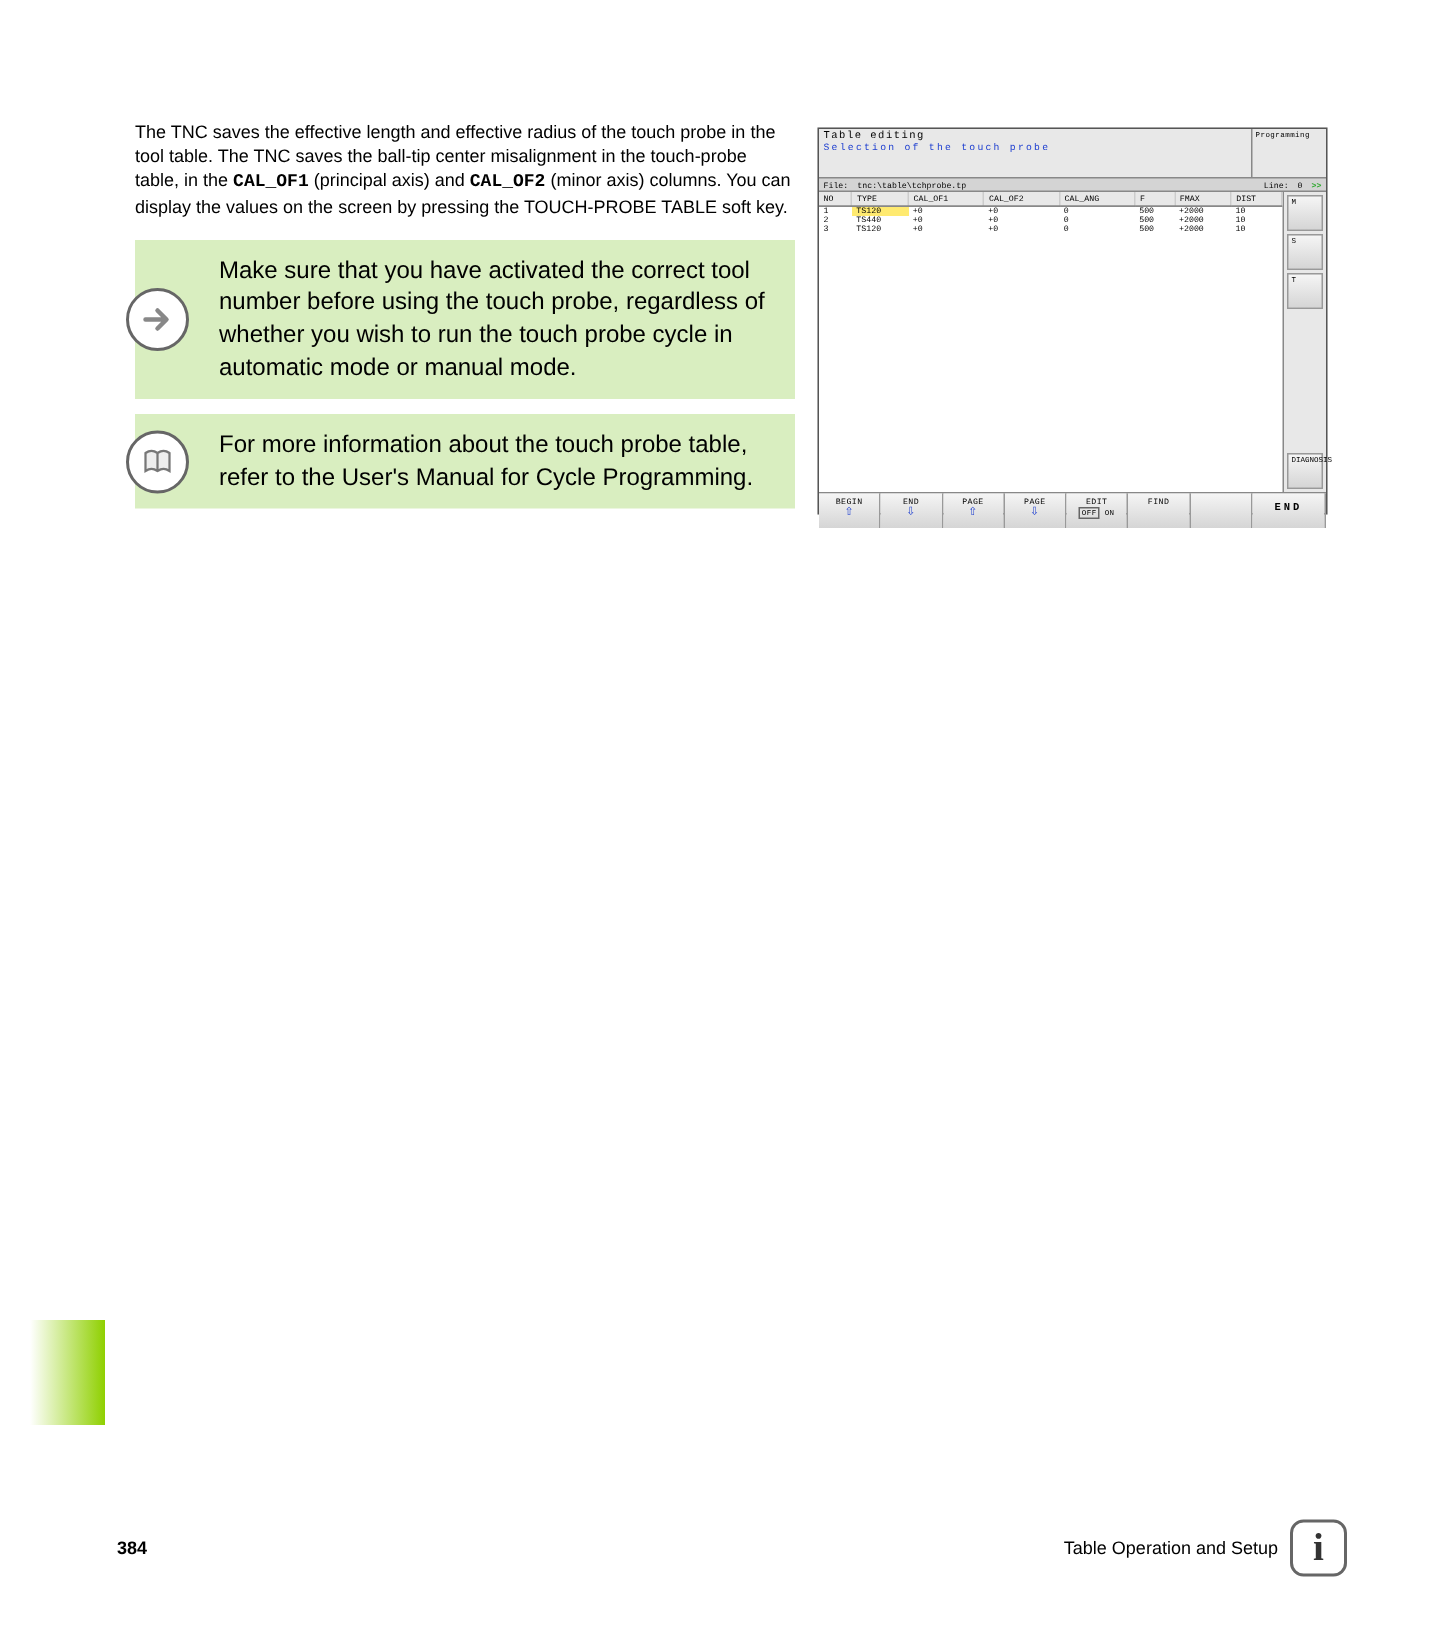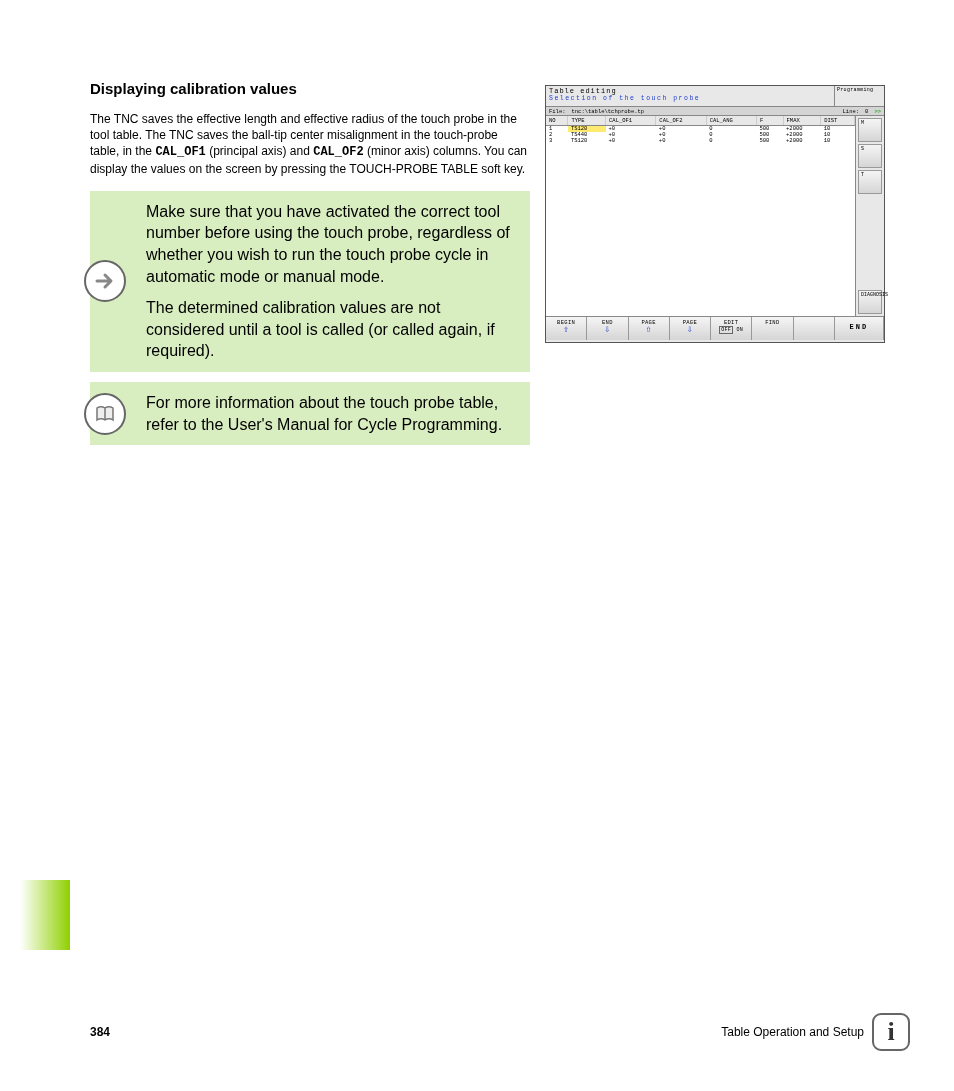--- a/index.html
+++ b/index.html
@@ -74,21 +74,21 @@
     left: 545px;
     top: 85px;
     width: 340px;
     height: 258px;
     border: 1px solid #555;
     background: #e8e8e8;
     font-family: "Courier New", monospace;
   }
   .screenshot .topbar {
     display: flex;
-    height: 20px;
+    height: 32px;
   }
   .screenshot .title-area {
     flex: 1;
     padding: 1px 3px;
     font-size: 7px;
     letter-spacing: 1px;
     background: #e8e8e8;
   }
   .screenshot .title-main { color: #000; }
   .screenshot .title-sub { color: #2040d0; letter-spacing: 1.5px; font-size: 6.5px; }
@@ -175,21 +175,21 @@
     font-size: 10px;
     line-height: 8px;
     color: #2040d0;
   }
   .screenshot .softkey.wide { flex: 1.2; }
   .screenshot .softkey.end { font-weight: bold; letter-spacing: 2px; font-size: 7px; padding-top: 6px; }
 
   
   .footer {
     position: absolute;
-    left: 90px;
+    left: 78px;
     bottom: 40px;
     width: 820px;
     display: flex;
     align-items: center;
     font-size: 12px;
   }
   .footer .pgnum { font-weight: bold; }
   .footer .chapter { margin-left: auto; margin-right: 8px; }
   .footer .info-badge {
     width: 38px;
@@ -209,34 +209,32 @@
 </style>
 </head>
 <body>
 
 <div class="side-tab">
   <div class="side-tab-gradient"></div>
 
 </div>
 
 <div class="content">
-  <h3 class="heading">Displaying calibration values</h3>
 
   <p class="body-text">
     <span>The TNC saves the effective length and effective radius of the touch probe in the tool table. The TNC saves the ball-tip center misalignment in the touch-probe table, in the </span><span class="mono">CAL_OF1</span><span> (principal axis) and </span><span class="mono">CAL_OF2</span><span> (minor axis) columns. You can display the values on the screen by pressing the TOUCH-PROBE TABLE soft key.</span>
   </p>
 
   <div class="callout">
     <div class="icon-badge">
       <svg width="24" height="24" viewBox="0 0 24 24">
           <path d="M4 12h12M12 6l6 6-6 6" stroke="#888" stroke-width="3" fill="none" stroke-linecap="round" stroke-linejoin="round"></path>
         </svg>
     </div>
     <p>Make sure that you have activated the correct tool number before using the touch probe, regardless of whether you wish to run the touch probe cycle in automatic mode or manual mode.</p>
-    <p>The determined calibration values are not considered until a tool is called (or called again, if required).</p>
   </div>
 
   <div class="callout">
     <div class="icon-badge">
       <svg width="24" height="24" viewBox="0 0 24 24">
           <path d="M4 6c3-2 5-2 8 0 3-2 5-2 8 0v12c-3-2-5-2-8 0-3-2-5-2-8 0z M12 6v12" stroke="#777" stroke-width="1.5" fill="#eee"></path>
         </svg>
     </div>
     <p>For more information about the touch probe table, refer to the User's Manual for Cycle Programming.</p>
   </div>

